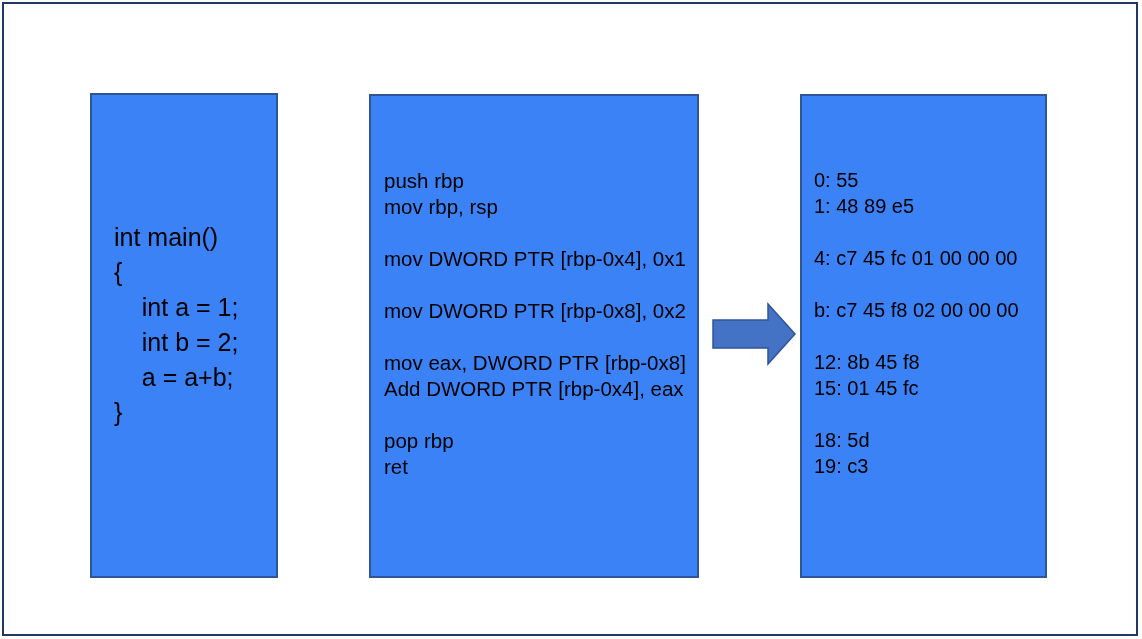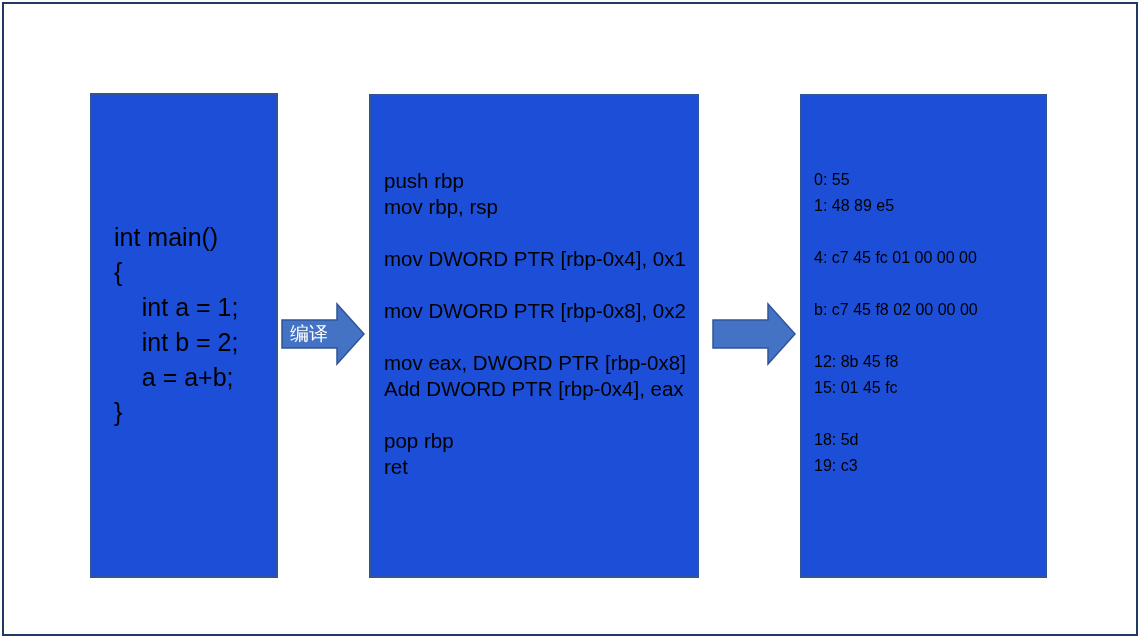--- a/index.html
+++ b/index.html
@@ -25,21 +25,21 @@
     width: 1136px;
     height: 634px;
     border: 2px solid #1F3864;
     box-sizing: border-box;
     background: #ffffff;
   }
   .code-box {
     position: absolute;
     box-sizing: border-box;
     border: 2px solid #2F5597;
-    background: #1d4ed8;
+    background: #3b82f6;
   }
   #box-source  { left: 86px;  top: 89px;  width: 188px; height: 485px; }
   #box-asm     { left: 365px; top: 90px;  width: 330px; height: 484px; }
   #box-machine { left: 796px; top: 90px;  width: 247px; height: 484px; }
 
   .code-text {
     position: absolute;
     white-space: pre;
     color: #000000;
     font-family: "Liberation Sans", "DejaVu Sans", sans-serif;
@@ -57,21 +57,21 @@
   #asm-code {
     left: 13px;
     top: 72px;
     font-size: 20.5px;
     line-height: 26px;
   }
   
   #machine-code {
     left: 12px;
     top: 71px;
-    font-size: 16px;
+    font-size: 20px;
     line-height: 26px;
   }
 
   
   .arrow {
     position: absolute;
     width: 84px;
     height: 62px;
   }
   .arrow svg {
@@ -105,26 +105,20 @@
 
     <div class="code-box" id="box-source">
       <div class="code-text" id="source-code">int main()
 {
     int a = 1;
     int b = 2;
     a = a+b;
 }</div>
     </div>
 
-    <div class="arrow" id="arrow-compile">
-      <svg viewBox="0 0 84 62" xmlns="http://www.w3.org/2000/svg">
-        <polygon points="1,17 56,17 56,1 83,31 56,61 56,45 1,45" fill="#4472C4" stroke="#2F5597" stroke-width="1.5" stroke-linejoin="miter"></polygon>
-      </svg>
-      <div class="arrow-label">编译</div>
-    </div>
 
     <div class="code-box" id="box-asm">
       <div class="code-text" id="asm-code">push rbp
 mov rbp, rsp
 
 mov DWORD PTR [rbp-0x4], 0x1
 
 mov DWORD PTR [rbp-0x8], 0x2
 
 mov eax, DWORD PTR [rbp-0x8]

